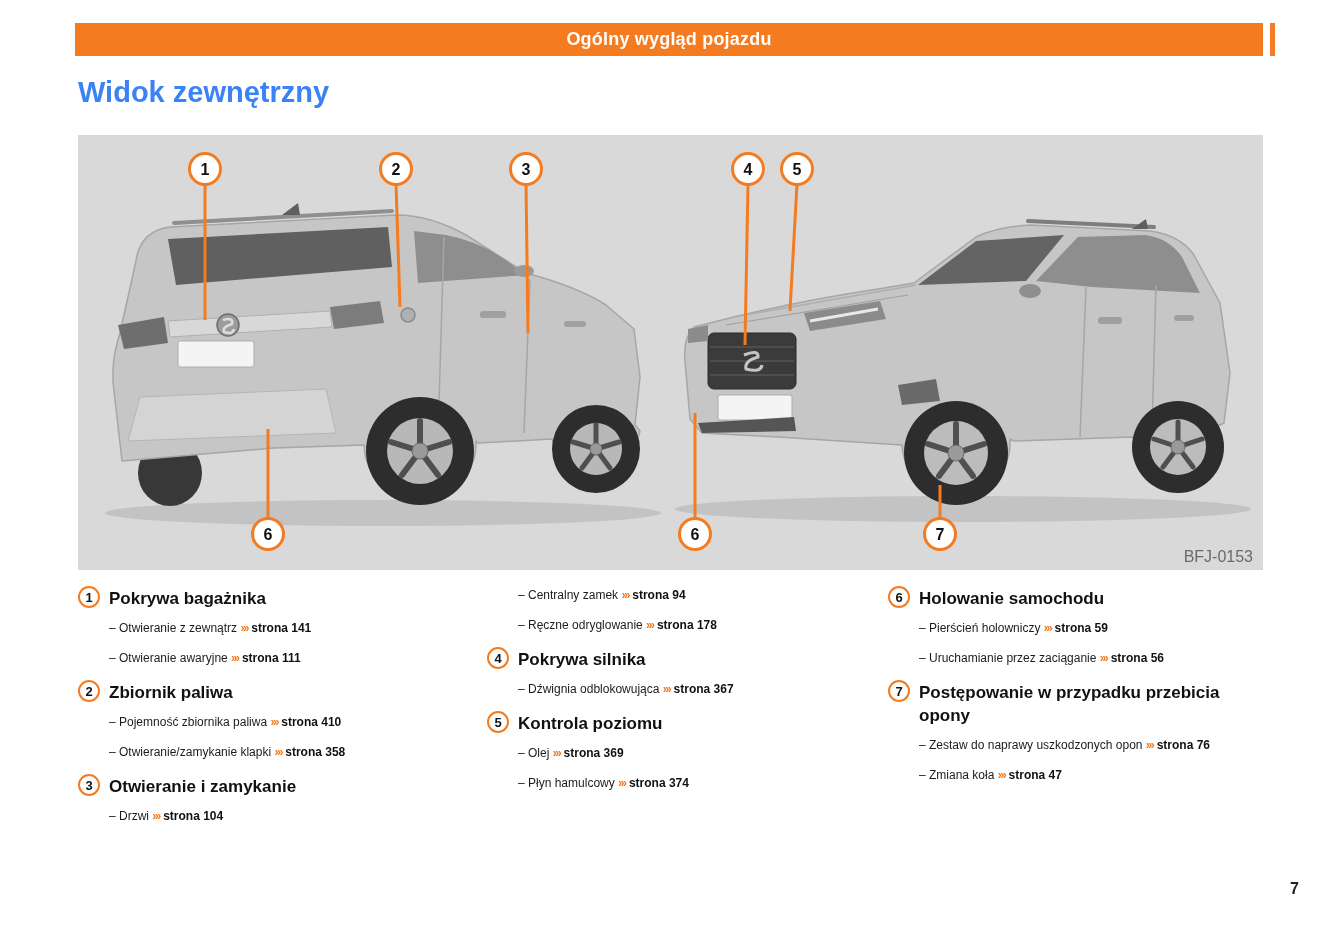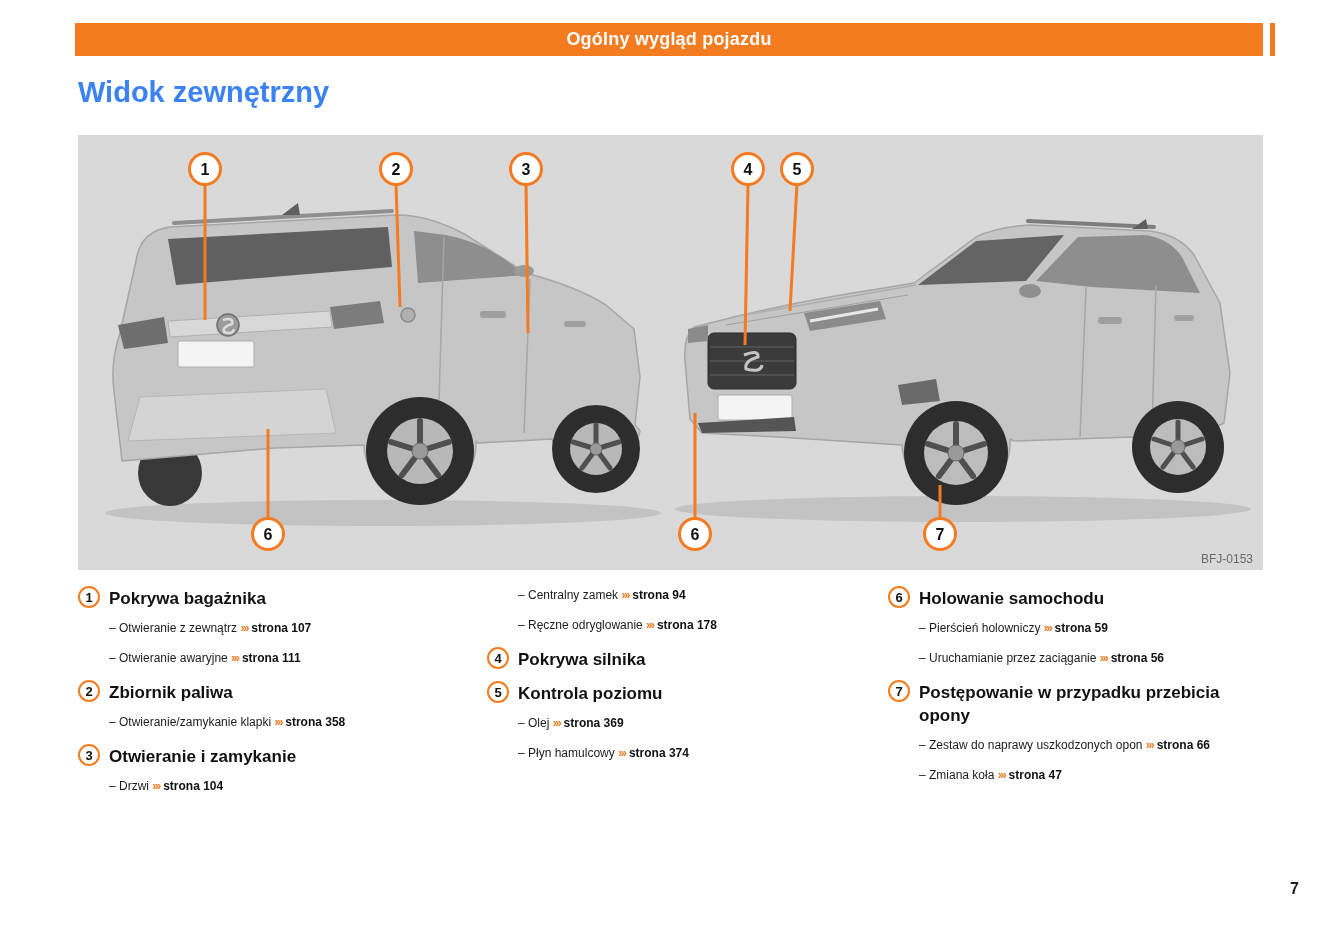--- a/index.html
+++ b/index.html
@@ -9,21 +9,21 @@
 
   .chapter-bar { position:absolute; left:75px; top:23px; width:1188px; height:33px;
     background:#f47b20; display:flex; align-items:center; justify-content:center; }
   .chapter-text { color:#fff; font-weight:bold; font-size:18px; letter-spacing:.2px; }
   .edge-tab { position:absolute; left:1270px; top:23px; width:5px; height:33px; background:#f47b20; }
 
   .title { position:absolute; left:78px; top:76px; font-size:29px; font-weight:bold; color:#3b82f6; }
 
   .figure { position:absolute; left:78px; top:135px; width:1185px; height:435px; background:#d9d9d9; }
   .cars, .callouts { position:absolute; left:0; top:0; width:1185px; height:435px; }
-  .fig-code { position:absolute; right:10px; bottom:4px; font-size:12px; color:#6a6a6a; }
+  .fig-code { position:absolute; right:10px; bottom:4px; font-size:16px; color:#6a6a6a; }
 
   .callout-line { stroke:#f47b20; stroke-width:3; }
   .callout-circle { fill:#ffffff; stroke:#f47b20; stroke-width:3; }
   .callout-num { font-family:"Liberation Sans",sans-serif; font-size:16px; font-weight:bold;
     fill:#111; text-anchor:middle; }
 
   .legend { position:absolute; left:78px; top:584px; width:1185px; height:320px; }
   .legend-col { position:absolute; top:0; }
   .col1 { left:0;    width:372px; }
   .col2 { left:409px; width:366px; }
@@ -163,57 +163,59 @@
 
     <div class="fig-code">BFJ-0153</div>
   </div>
 
   <div class="legend">
     <div class="legend-col col1">
         <div class="l-head">
           <span class="l-circ">1</span>
           <span class="l-title">Pokrywa bagażnika</span>
         </div>
-        <div class="l-sub"><span class="l-dash">–&nbsp;</span><span class="l-text">Otwieranie z zewnątrz <span class="l-chev">›››</span> <span class="l-ref">strona 107</span></span></div>
+        <div class="l-sub"><span class="l-dash">–&nbsp;</span><span class="l-text">Otwieranie z zewnątrz <span class="l-chev">›››</span> <span class="l-ref">strona 141</span></span></div>
         <div class="l-sub"><span class="l-dash">–&nbsp;</span><span class="l-text">Otwieranie awaryjne <span class="l-chev">›››</span> <span class="l-ref">strona 111</span></span></div>
         <div class="l-head">
           <span class="l-circ">2</span>
           <span class="l-title">Zbiornik paliwa</span>
         </div>
+        <div class="l-sub"><span class="l-dash">–&nbsp;</span><span class="l-text">Pojemność zbiornika paliwa <span class="l-chev">›››</span> <span class="l-ref">strona 410</span></span></div>
         <div class="l-sub"><span class="l-dash">–&nbsp;</span><span class="l-text">Otwieranie/zamykanie klapki <span class="l-chev">›››</span> <span class="l-ref">strona 358</span></span></div>
         <div class="l-head">
           <span class="l-circ">3</span>
           <span class="l-title">Otwieranie i zamykanie</span>
         </div>
         <div class="l-sub"><span class="l-dash">–&nbsp;</span><span class="l-text">Drzwi <span class="l-chev">›››</span> <span class="l-ref">strona 104</span></span></div>
       </div>
     <div class="legend-col col2">
         <div class="l-sub"><span class="l-dash">–&nbsp;</span><span class="l-text">Centralny zamek <span class="l-chev">›››</span> <span class="l-ref">strona 94</span></span></div>
         <div class="l-sub"><span class="l-dash">–&nbsp;</span><span class="l-text">Ręczne odryglowanie <span class="l-chev">›››</span> <span class="l-ref">strona 178</span></span></div>
         <div class="l-head">
           <span class="l-circ">4</span>
           <span class="l-title">Pokrywa silnika</span>
         </div>
+        <div class="l-sub"><span class="l-dash">–&nbsp;</span><span class="l-text">Dźwignia odblokowująca <span class="l-chev">›››</span> <span class="l-ref">strona 367</span></span></div>
         <div class="l-head">
           <span class="l-circ">5</span>
           <span class="l-title">Kontrola poziomu</span>
         </div>
         <div class="l-sub"><span class="l-dash">–&nbsp;</span><span class="l-text">Olej <span class="l-chev">›››</span> <span class="l-ref">strona 369</span></span></div>
         <div class="l-sub"><span class="l-dash">–&nbsp;</span><span class="l-text">Płyn hamulcowy <span class="l-chev">›››</span> <span class="l-ref">strona 374</span></span></div>
       </div>
     <div class="legend-col col3">
         <div class="l-head">
           <span class="l-circ">6</span>
           <span class="l-title">Holowanie samochodu</span>
         </div>
         <div class="l-sub"><span class="l-dash">–&nbsp;</span><span class="l-text">Pierścień holowniczy <span class="l-chev">›››</span> <span class="l-ref">strona 59</span></span></div>
         <div class="l-sub"><span class="l-dash">–&nbsp;</span><span class="l-text">Uruchamianie przez zaciąganie <span class="l-chev">›››</span> <span class="l-ref">strona 56</span></span></div>
         <div class="l-head">
           <span class="l-circ">7</span>
           <span class="l-title">Postępowanie w przypadku przebicia opony</span>
         </div>
-        <div class="l-sub"><span class="l-dash">–&nbsp;</span><span class="l-text">Zestaw do naprawy uszkodzonych opon <span class="l-chev">›››</span> <span class="l-ref">strona 66</span></span></div>
+        <div class="l-sub"><span class="l-dash">–&nbsp;</span><span class="l-text">Zestaw do naprawy uszkodzonych opon <span class="l-chev">›››</span> <span class="l-ref">strona 76</span></span></div>
         <div class="l-sub"><span class="l-dash">–&nbsp;</span><span class="l-text">Zmiana koła <span class="l-chev">›››</span> <span class="l-ref">strona 47</span></span></div>
       </div>
   </div>
 
   <div class="page-num">7</div>
 </div>
 
 </body></html>

